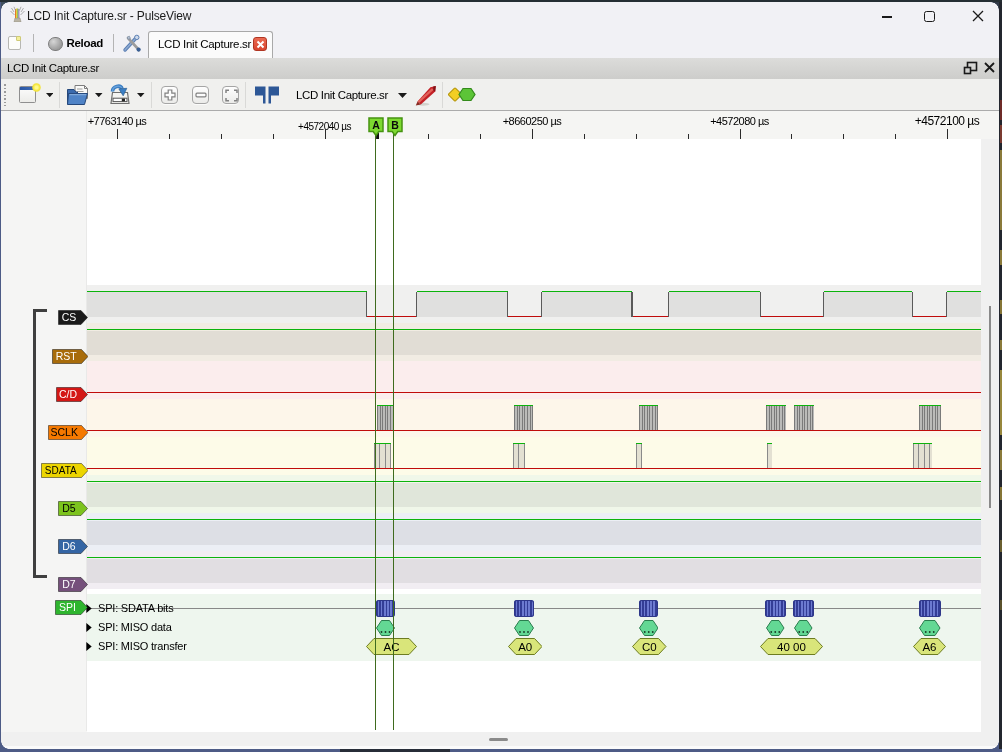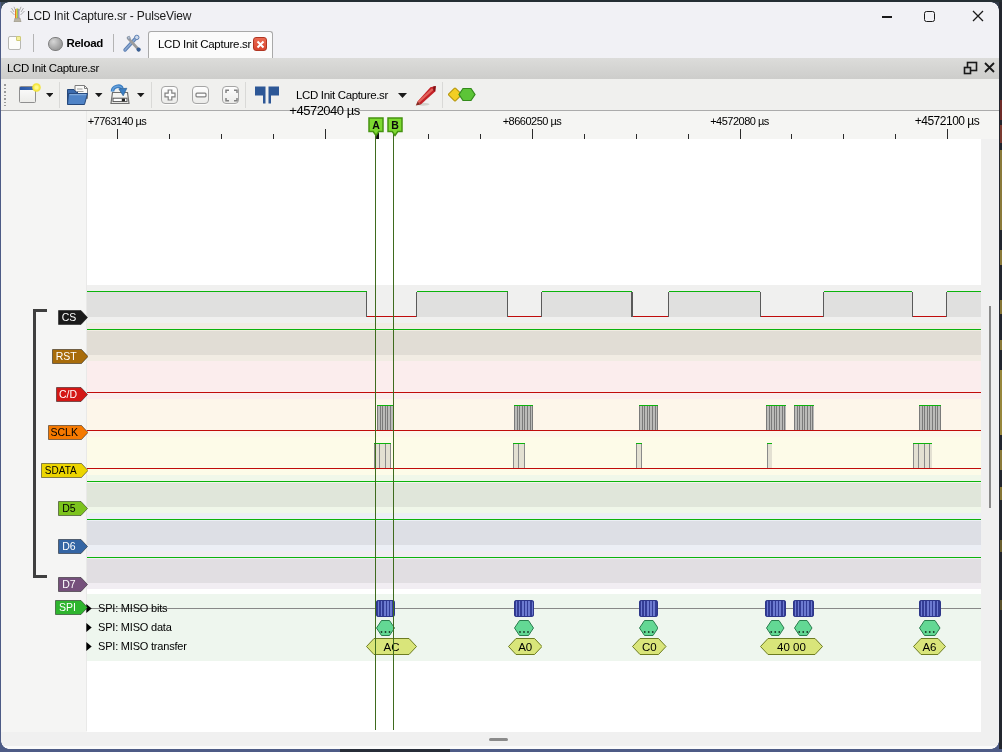--- a/index.html
+++ b/index.html
@@ -140,21 +140,21 @@
 <path d="M3.5,18.5 L1.8,22.4 L6.8,21.5 z" fill="#8a2a22"></path>
   </svg>
 <div style="position:absolute;left:441.5px;top:82px;width:1px;height:26px;background:#d9d9d7;"></div>
 <svg style="position:absolute;left:448px;top:86px" width="28" height="17" viewBox="0 0 28 17">
 <rect x="2.1" y="3.6" width="9.8" height="9.8" rx="1" transform="rotate(45 7 8.5)" fill="#f2ce24" stroke="#b5960e" stroke-width="1"></rect>
 <polygon points="11,8.5 15,2.5 23,2.5 27,8.5 23,14.5 15,14.5" fill="#5cc437" stroke="#338a1b" stroke-width="1.2"></polygon>
   </svg>
 <div style="position:absolute;left:87px;top:110.5px;width:912px;height:28px;background:#f5f5f3;"></div>
 <div style="position:absolute;left:72px;top:114.5px;width:90px;height:13px;display:flex;align-items:center;justify-content:center;font-size:11px;color:#000;white-space:nowrap;letter-spacing:-0.5px;">+7763140 µs</div>
 <div style="position:absolute;left:117px;top:129px;width:1.2px;height:9.5px;background:#2a2a2a;"></div>
-<div style="position:absolute;left:279.5px;top:104px;width:90px;height:13px;display:flex;align-items:center;justify-content:center;font-size:13px;color:#000;white-space:nowrap;letter-spacing:-0.5px;">+4572040 µs</div>
+<div style="position:absolute;left:279.5px;top:120px;width:90px;height:13px;display:flex;align-items:center;justify-content:center;font-size:10px;color:#000;white-space:nowrap;letter-spacing:-0.5px;">+4572040 µs</div>
 <div style="position:absolute;left:324.5px;top:129px;width:1.2px;height:9.5px;background:#2a2a2a;"></div>
 <div style="position:absolute;left:487px;top:114.5px;width:90px;height:13px;display:flex;align-items:center;justify-content:center;font-size:11px;color:#000;white-space:nowrap;letter-spacing:-0.5px;">+8660250 µs</div>
 <div style="position:absolute;left:532px;top:129px;width:1.2px;height:9.5px;background:#2a2a2a;"></div>
 <div style="position:absolute;left:694.5px;top:114.5px;width:90px;height:13px;display:flex;align-items:center;justify-content:center;font-size:11px;color:#000;white-space:nowrap;letter-spacing:-0.5px;">+4572080 µs</div>
 <div style="position:absolute;left:739.5px;top:129px;width:1.2px;height:9.5px;background:#2a2a2a;"></div>
 <div style="position:absolute;left:902px;top:114.5px;width:90px;height:13px;display:flex;align-items:center;justify-content:center;font-size:12px;color:#000;white-space:nowrap;letter-spacing:-0.5px;">+4572100 µs</div>
 <div style="position:absolute;left:947px;top:129px;width:1.2px;height:9.5px;background:#2a2a2a;"></div>
 <div style="position:absolute;left:168.875px;top:133.5px;width:1px;height:5px;background:#2a2a2a;"></div>
 <div style="position:absolute;left:220.75px;top:133.5px;width:1px;height:5px;background:#2a2a2a;"></div>
 <div style="position:absolute;left:272.625px;top:133.5px;width:1px;height:5px;background:#2a2a2a;"></div>
@@ -309,21 +309,21 @@
 <polygon points="8,0.5 55.0,0.5 62.5,8.5 55.0,16.5 8,16.5 0.5,8.5" fill="#d9e57a" stroke="#6d7c21" stroke-width="1"></polygon>
 <text x="31.5" y="12.5" text-anchor="middle" font-family="Liberation Sans, sans-serif" font-size="11.5" fill="#000">40 00</text>
   </svg>
 <svg style="position:absolute;left:913px;top:637.5px" width="33" height="17" viewBox="0 0 33 17">
 <polygon points="8,0.5 25,0.5 32.5,8.5 25,16.5 8,16.5 0.5,8.5" fill="#d9e57a" stroke="#6d7c21" stroke-width="1"></polygon>
 <text x="16.5" y="12.5" text-anchor="middle" font-family="Liberation Sans, sans-serif" font-size="11.5" fill="#000">A6</text>
   </svg>
 <svg style="position:absolute;left:85.5px;top:604.1px" width="6" height="9" viewBox="0 0 6 9">
     <polygon points="0.3,0 5.7,4.5 0.3,9" fill="#000"></polygon>
   </svg>
-<div style="position:absolute;left:98px;top:602.1px;font-size:11px;letter-spacing:-0.2px;color:#000;white-space:nowrap;">SPI: MISO bits</div>
+<div style="position:absolute;left:98px;top:602.1px;font-size:11px;letter-spacing:-0.2px;color:#000;white-space:nowrap;">SPI: SDATA bits</div>
 <svg style="position:absolute;left:85.5px;top:623.1px" width="6" height="9" viewBox="0 0 6 9">
     <polygon points="0.3,0 5.7,4.5 0.3,9" fill="#000"></polygon>
   </svg>
 <div style="position:absolute;left:98px;top:621.1px;font-size:11px;letter-spacing:-0.2px;color:#000;white-space:nowrap;">SPI: MISO data</div>
 <svg style="position:absolute;left:85.5px;top:642.1px" width="6" height="9" viewBox="0 0 6 9">
     <polygon points="0.3,0 5.7,4.5 0.3,9" fill="#000"></polygon>
   </svg>
 <div style="position:absolute;left:98px;top:640.1px;font-size:11px;letter-spacing:-0.2px;color:#000;white-space:nowrap;">SPI: MISO transfer</div>
 <div style="position:absolute;left:33px;top:309px;width:2.8px;height:269px;background:#3f3f3f;"></div>
 <div style="position:absolute;left:33px;top:309px;width:14px;height:2.8px;background:#3f3f3f;"></div>

